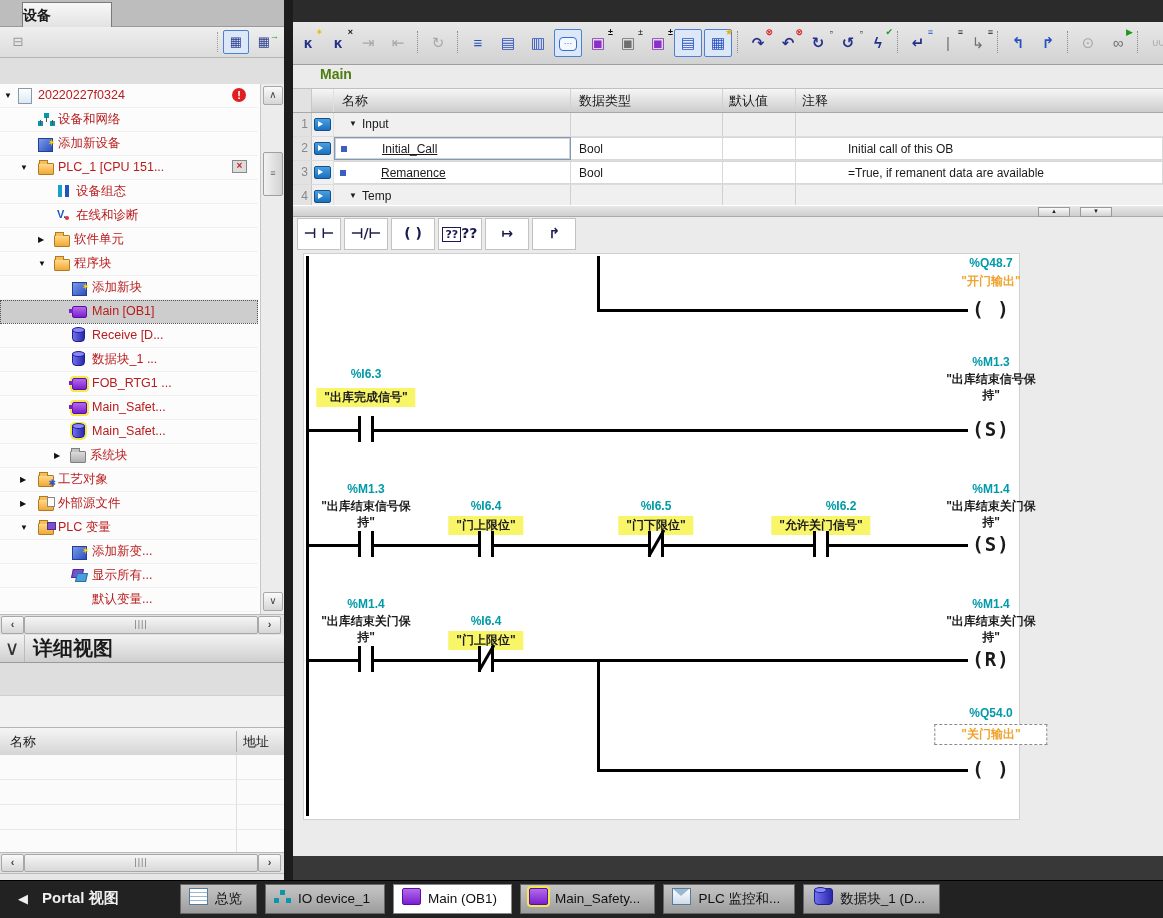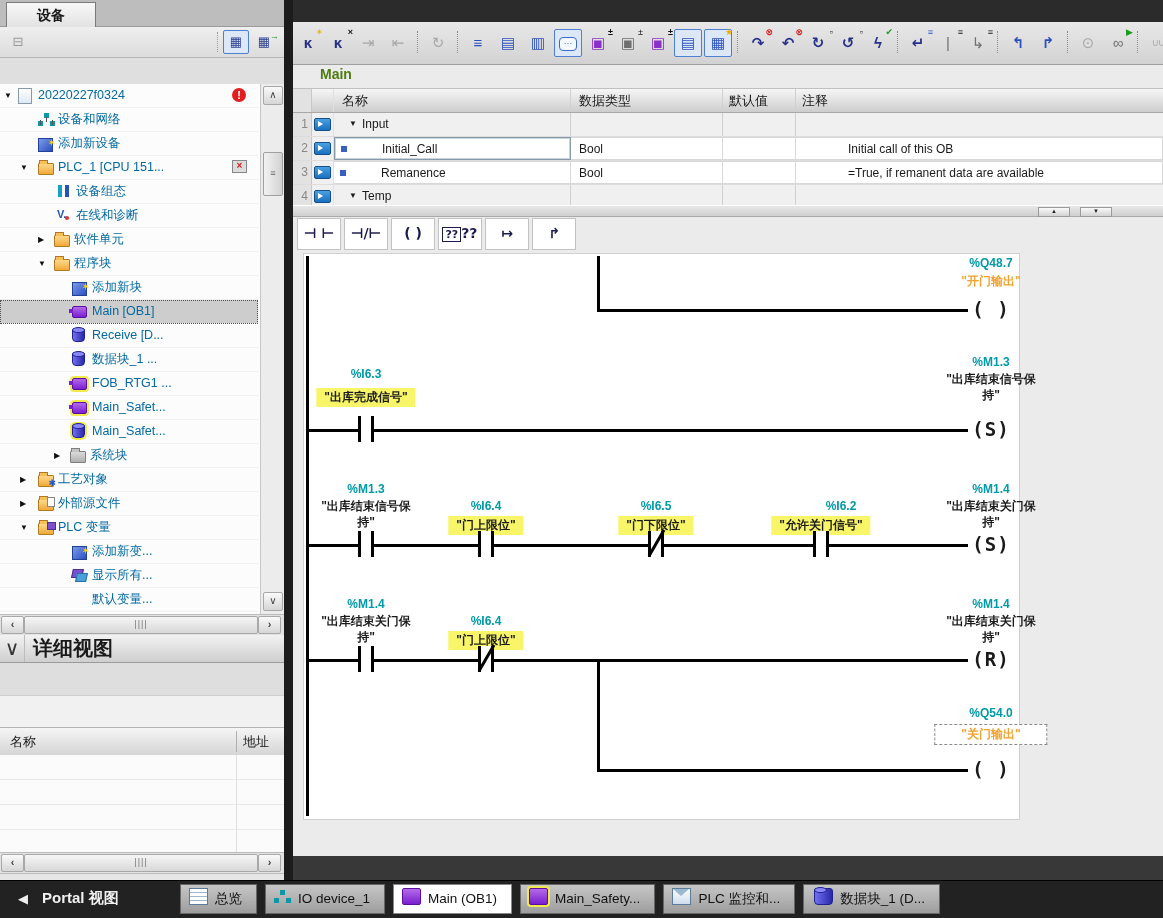--- a/index.html
+++ b/index.html
@@ -3,38 +3,38 @@
 <meta charset="utf-8">
 <style>
   html,body{margin:0;padding:0;}
   #app{position:relative;width:1163px;height:918px;overflow:hidden;background:#ebebeb;
        font-family:"Liberation Sans","DejaVu Sans",sans-serif;font-size:12px;color:#1a1a1a;}
   .abs{position:absolute;}
 
   
   #left-panel{left:0;top:0;width:284px;height:880px;background:#e6e6e6;}
   #lp-tabstrip{left:0;top:0;width:284px;height:26px;background:#bdbdbd;border-bottom:1px solid #9a9a9a;}
-  #lp-tab{left:6px;top:2px;width:88px;height:24px;background:linear-gradient(#f8f8f8,#e2e2e2);
+  #lp-tab{left:22px;top:2px;width:88px;height:24px;background:linear-gradient(#f8f8f8,#e2e2e2);
           border:1px solid #7a7a7a;border-bottom:none;font-weight:bold;font-size:14px;
-          text-align:center;line-height:24px;}
+          text-align:left;line-height:24px;}
   #lp-toolbar{left:0;top:27px;width:284px;height:30px;background:linear-gradient(#efefef,#dcdcdc);border-bottom:1px solid #b5b5b5;}
   .minibtn{display:inline-block;width:24px;height:22px;margin:3px 1px;text-align:center;line-height:22px;
            font-size:13px;color:#2b3f90;border:1px solid transparent;border-radius:2px;}
   .minibtn.pressed{border:1px solid #4f7fd0;background:#dce8f8;}
   .minibtn.dim{color:#9a9a9a;}
   .dotsep{display:inline-block;width:1px;height:20px;margin:0 3px;border-left:1px dotted #999;vertical-align:middle;}
   #lp-gap{left:0;top:58px;width:284px;height:26px;background:#dfdfdf;border-bottom:1px solid #cfcfcf;}
 
   
   #tree{left:0;top:84px;width:260px;height:530px;background:#fcfcfc;overflow:hidden;}
   .trow{position:relative;width:258px;height:23px;line-height:23px;border-bottom:1px solid #f0f0f0;white-space:nowrap;}
   .trow.selected{background:#cdcdcd;outline:1px dotted #555;outline-offset:-1px;}
   .texp{position:absolute;font-size:8px;top:0;color:#111;}
   .tic{position:absolute;top:4px;width:16px;height:14px;}
-  .tlabel{position:absolute;top:0;font-size:12.5px;color:#0369a1;}
+  .tlabel{position:absolute;top:0;font-size:12.5px;color:#b91c1c;}
   .tbadge{position:absolute;left:232px;top:4px;}
   .lv0 .texp{left:4px}.lv0 .tic{left:18px}.lv0 .tlabel{left:38px}
   .lv1 .texp{left:20px}.lv1 .tic{left:38px}.lv1 .tlabel{left:58px}
   .lv2 .tic{left:56px}.lv2 .tlabel{left:76px}
   .lv2f .texp{left:38px}.lv2f .tic{left:54px}.lv2f .tlabel{left:74px}
   .lv3 .tic{left:72px}.lv3 .tlabel{left:92px}
   .lv3f .texp{left:54px}.lv3f .tic{left:70px}.lv3f .tlabel{left:90px}
 
   
   .ic-page{background:linear-gradient(#ffffff,#dde8f4);border:1px solid #8899aa;width:12px;height:14px;}
@@ -146,21 +146,21 @@
   .vhdr .c-name{padding-left:8px;font-size:13px;}
   .vhdr .c-def{padding-left:6px;}
   .vrow.member .c-name,.vrow.member .c-dt,.vrow.member .c-def,.vrow.member .c-cmt{background:#fff;border:1px solid #d8d8d8;border-left:none;}
   .vrow .c-name.sel{border:1px solid #8899aa;box-shadow:inset 0 0 0 1px #c8d4e0;}
   .vicon{position:absolute;left:2px;top:5px;width:15px;height:11px;background:linear-gradient(#4aa0e0,#1a70c0);
          border:1px solid #11508a;border-radius:2px;}
   .vicon::before{content:"";position:absolute;left:3px;top:2px;border:3px solid transparent;border-left:5px solid #fff;}
   .vexp{position:absolute;left:15px;top:0;font-size:8px;font-weight:normal;}
   .vbul{position:absolute;left:6px;top:8px;width:6px;height:6px;background:#3b5fc0;}
   .vrow.section .vname{position:absolute;left:28px;}
-  .vrow.member .vname{position:absolute;left:47px;}
+  .vrow.member .vname{position:absolute;left:47px;text-decoration:underline;}
 
   #tbl-splitter{left:0;top:205px;width:870px;height:10px;background:linear-gradient(#e8e8e8,#cfcfcf);border-top:1px solid #fff;border-bottom:1px solid #aaa;}
   .splbtn{position:absolute;top:1px;width:30px;height:8px;line-height:6px;font-size:6px;text-align:center;
           background:linear-gradient(#fafafa,#d2d2d2);border:1px solid #9a9a9a;color:#222;}
 
   
   #palette{left:4px;top:218px;white-space:nowrap;}
   .palbtn{display:inline-block;width:42px;height:30px;margin-right:3px;background:#fff;border:1px solid #c2c2c2;
           text-align:center;line-height:28px;font-weight:bold;font-size:14px;color:#1a1a4e;font-family:"DejaVu Sans",sans-serif;}
   .palbtn .boxed{border:1px solid #1a1a4e;padding:0 2px;font-size:11px;}

